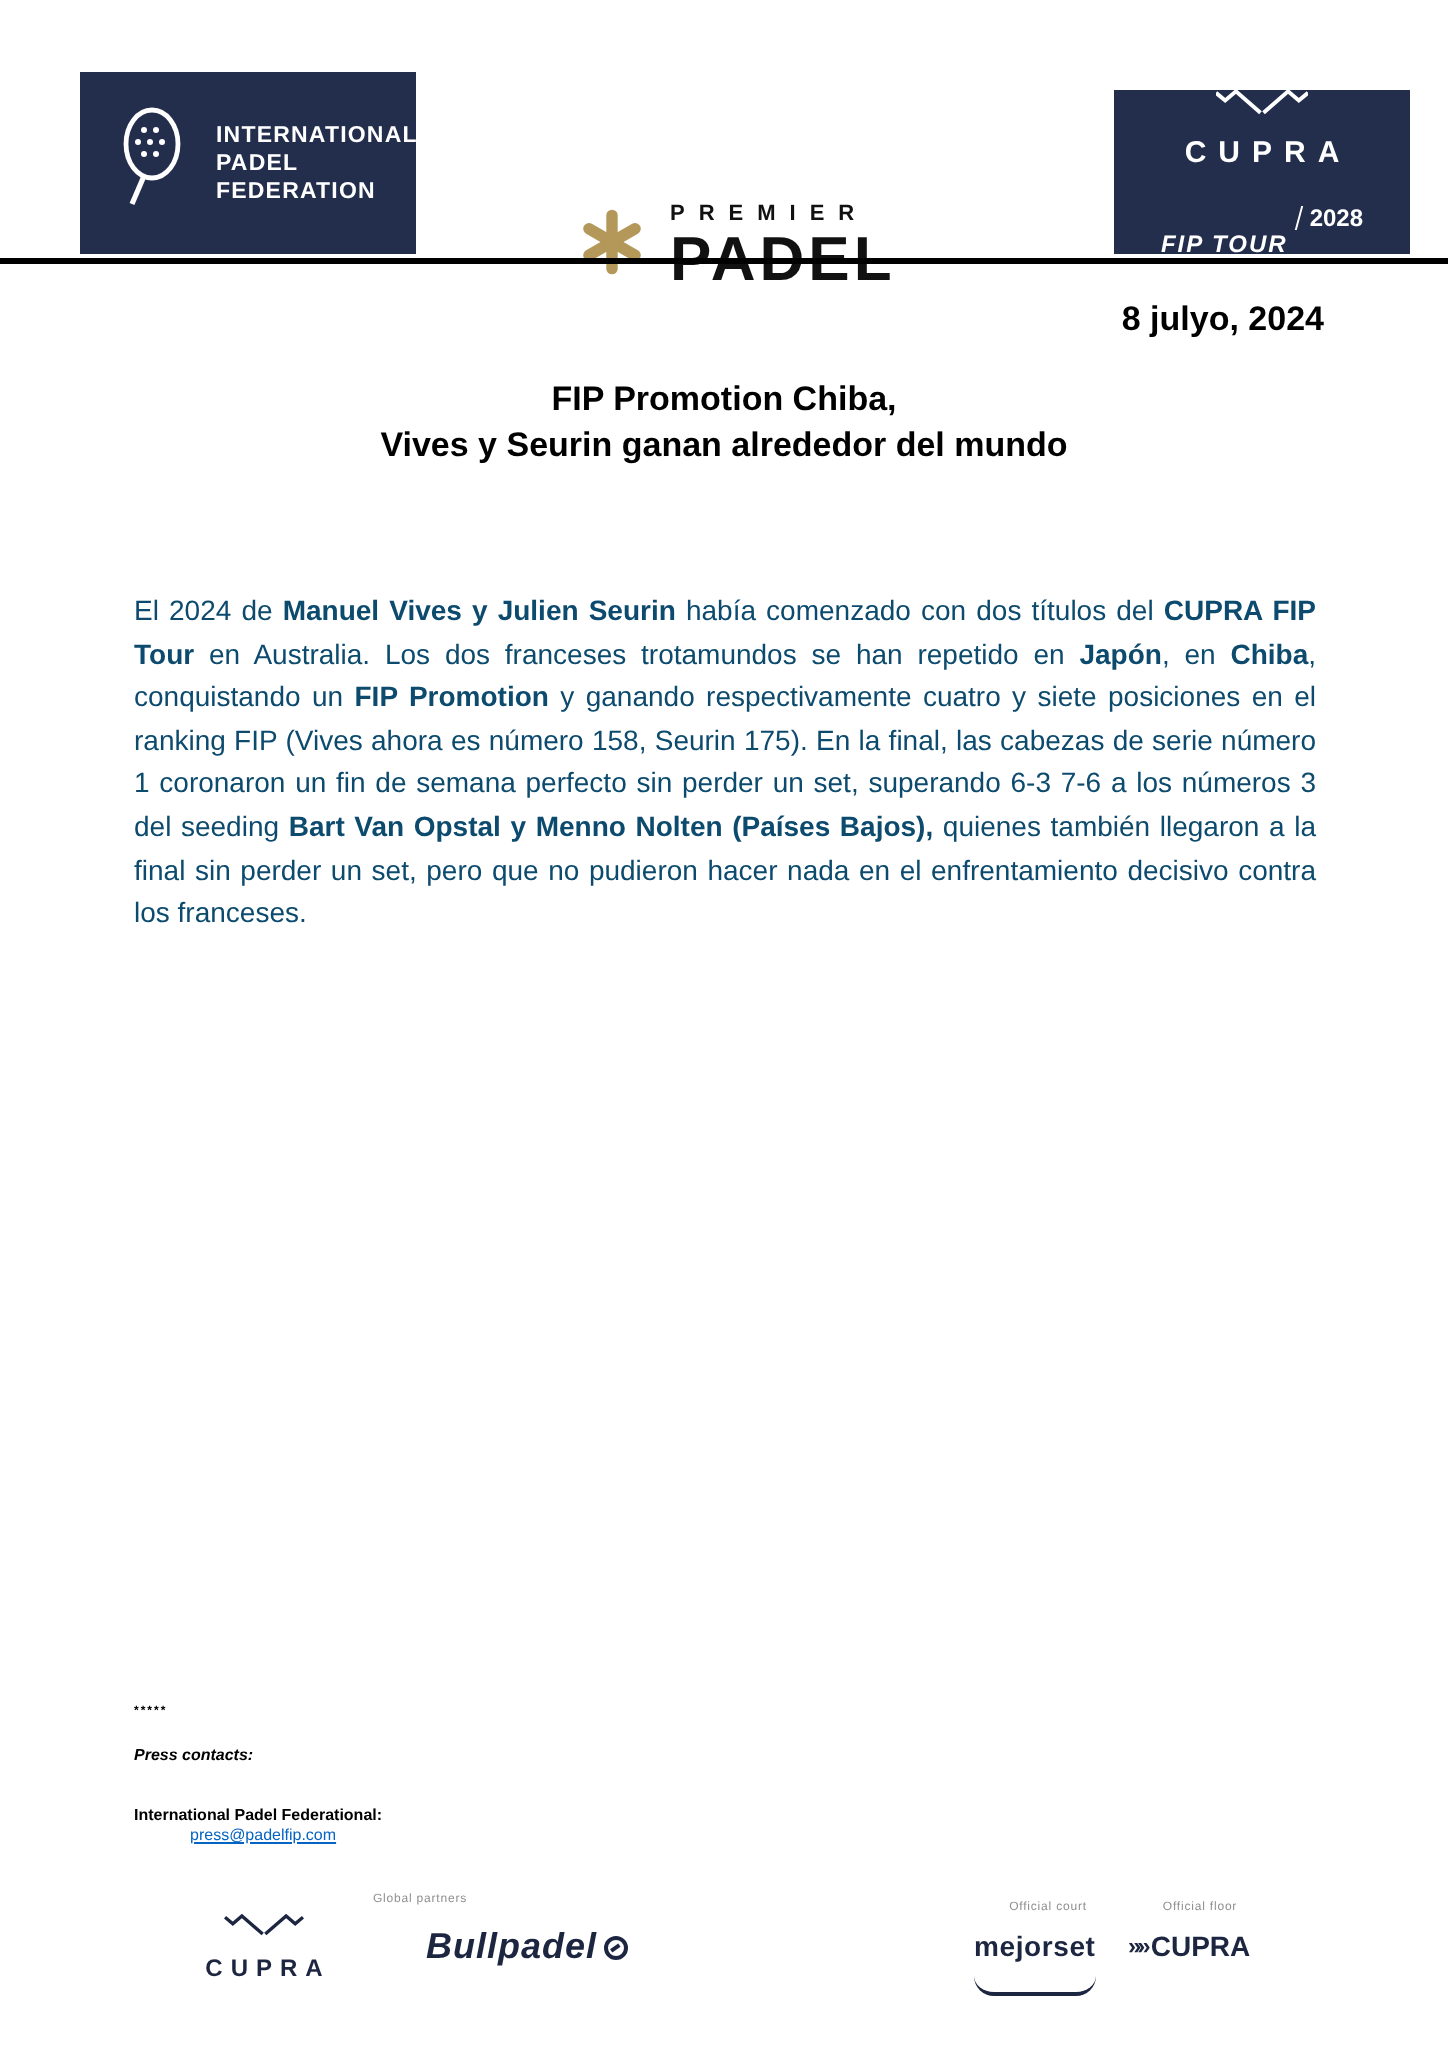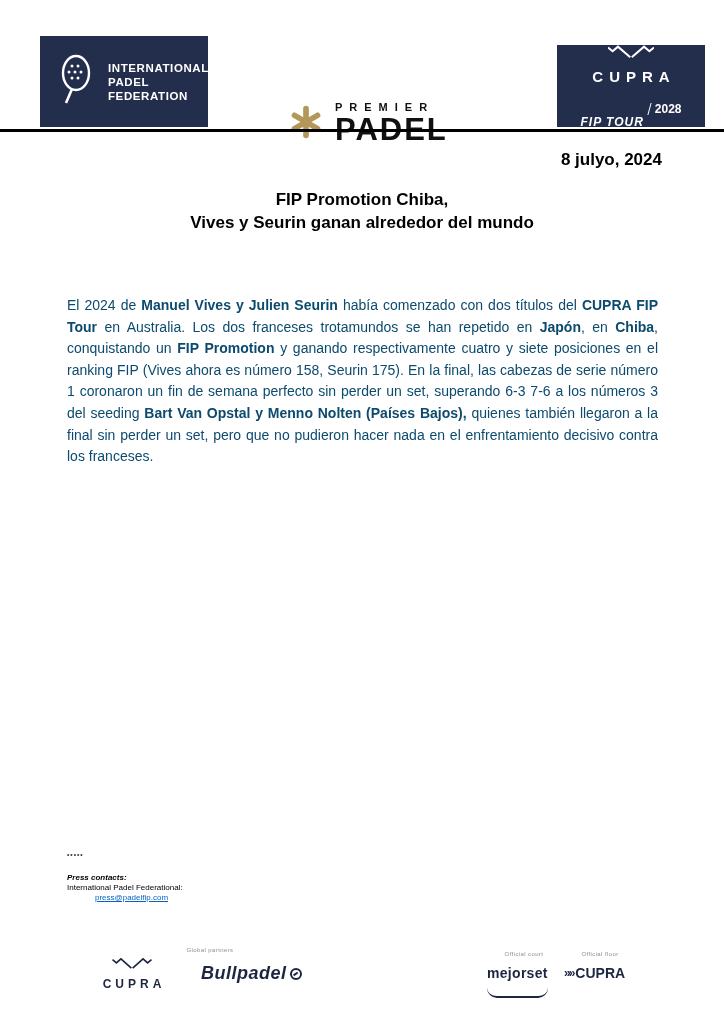--- a/index.html
+++ b/index.html
@@ -50,34 +50,34 @@
   .article {
     position:absolute; top:255px; left:67px; width:591px;
     font-size:14px; line-height:21.6px; text-align:justify; color:#0c4a6e;margin-top:40px;
   }
   .article .b { font-weight:bold; }
 
   
   .contacts { position:absolute; left:67px; top:851px; font-size:8px; line-height:10px; }
   .stars { font-size:6px; font-weight:bold; letter-spacing:1px; margin-bottom:12px; }
   .contacts .head { font-weight:bold;font-style:italic; }
-  .contacts .org { font-weight:normal; }
+  .contacts .org { font-weight:bold;margin-top:20px; }
   .contacts a { color:#0563c1; text-decoration:underline; font-size:8px;padding-left:28px; }
 
   
   .f-label { position:absolute; font-size:6px; color:#8f8f8f; letter-spacing:0.4px; }
   .lbl-partners { left:150px; top:947px; width:120px; text-align:center; }
   .lbl-court { left:489px; top:951px; width:70px; text-align:center; }
   .lbl-floor { left:570px; top:951px; width:60px; text-align:center; }
 
   .logo-cupra-footer { position:absolute; left:94px; top:956px; width:76px;
     display:flex; flex-direction:column; align-items:center; gap:3px; }
   .logo-cupra-footer .word { font-size:12px; font-weight:bold; letter-spacing:4px; text-indent:4px; color:#1d2640; }
 
-  .logo-bullpadel { position:absolute; left:201px; top:963px; display:flex; align-items:center; gap:3px;
+  .logo-bullpadel { position:absolute; left:213px; top:963px; display:flex; align-items:center; gap:3px;
     font-style:italic; font-weight:800; font-size:18px; color:#1d2640; letter-spacing:0.5px; }
   .logo-bullpadel .ball { width:12px; height:12px; border:2.5px solid #1d2640; border-radius:50%;
     display:inline-block; position:relative; }
   .logo-bullpadel .ball::after { content:""; position:absolute; left:1px; top:3px; width:5px; height:1.5px;
     background:#1d2640; transform:rotate(-35deg); }
 
   .logo-mejorset { position:absolute; left:487px; top:965px; font-size:14px; font-weight:800;
     color:#1d2640; letter-spacing:0.3px; border-bottom:2px solid #1d2640; border-radius:0 0 10px 10px; padding-bottom:15px; }
 
   .logo-mondo { position:absolute; left:564px; top:965px; font-size:14px; font-weight:800; color:#1d2640;

